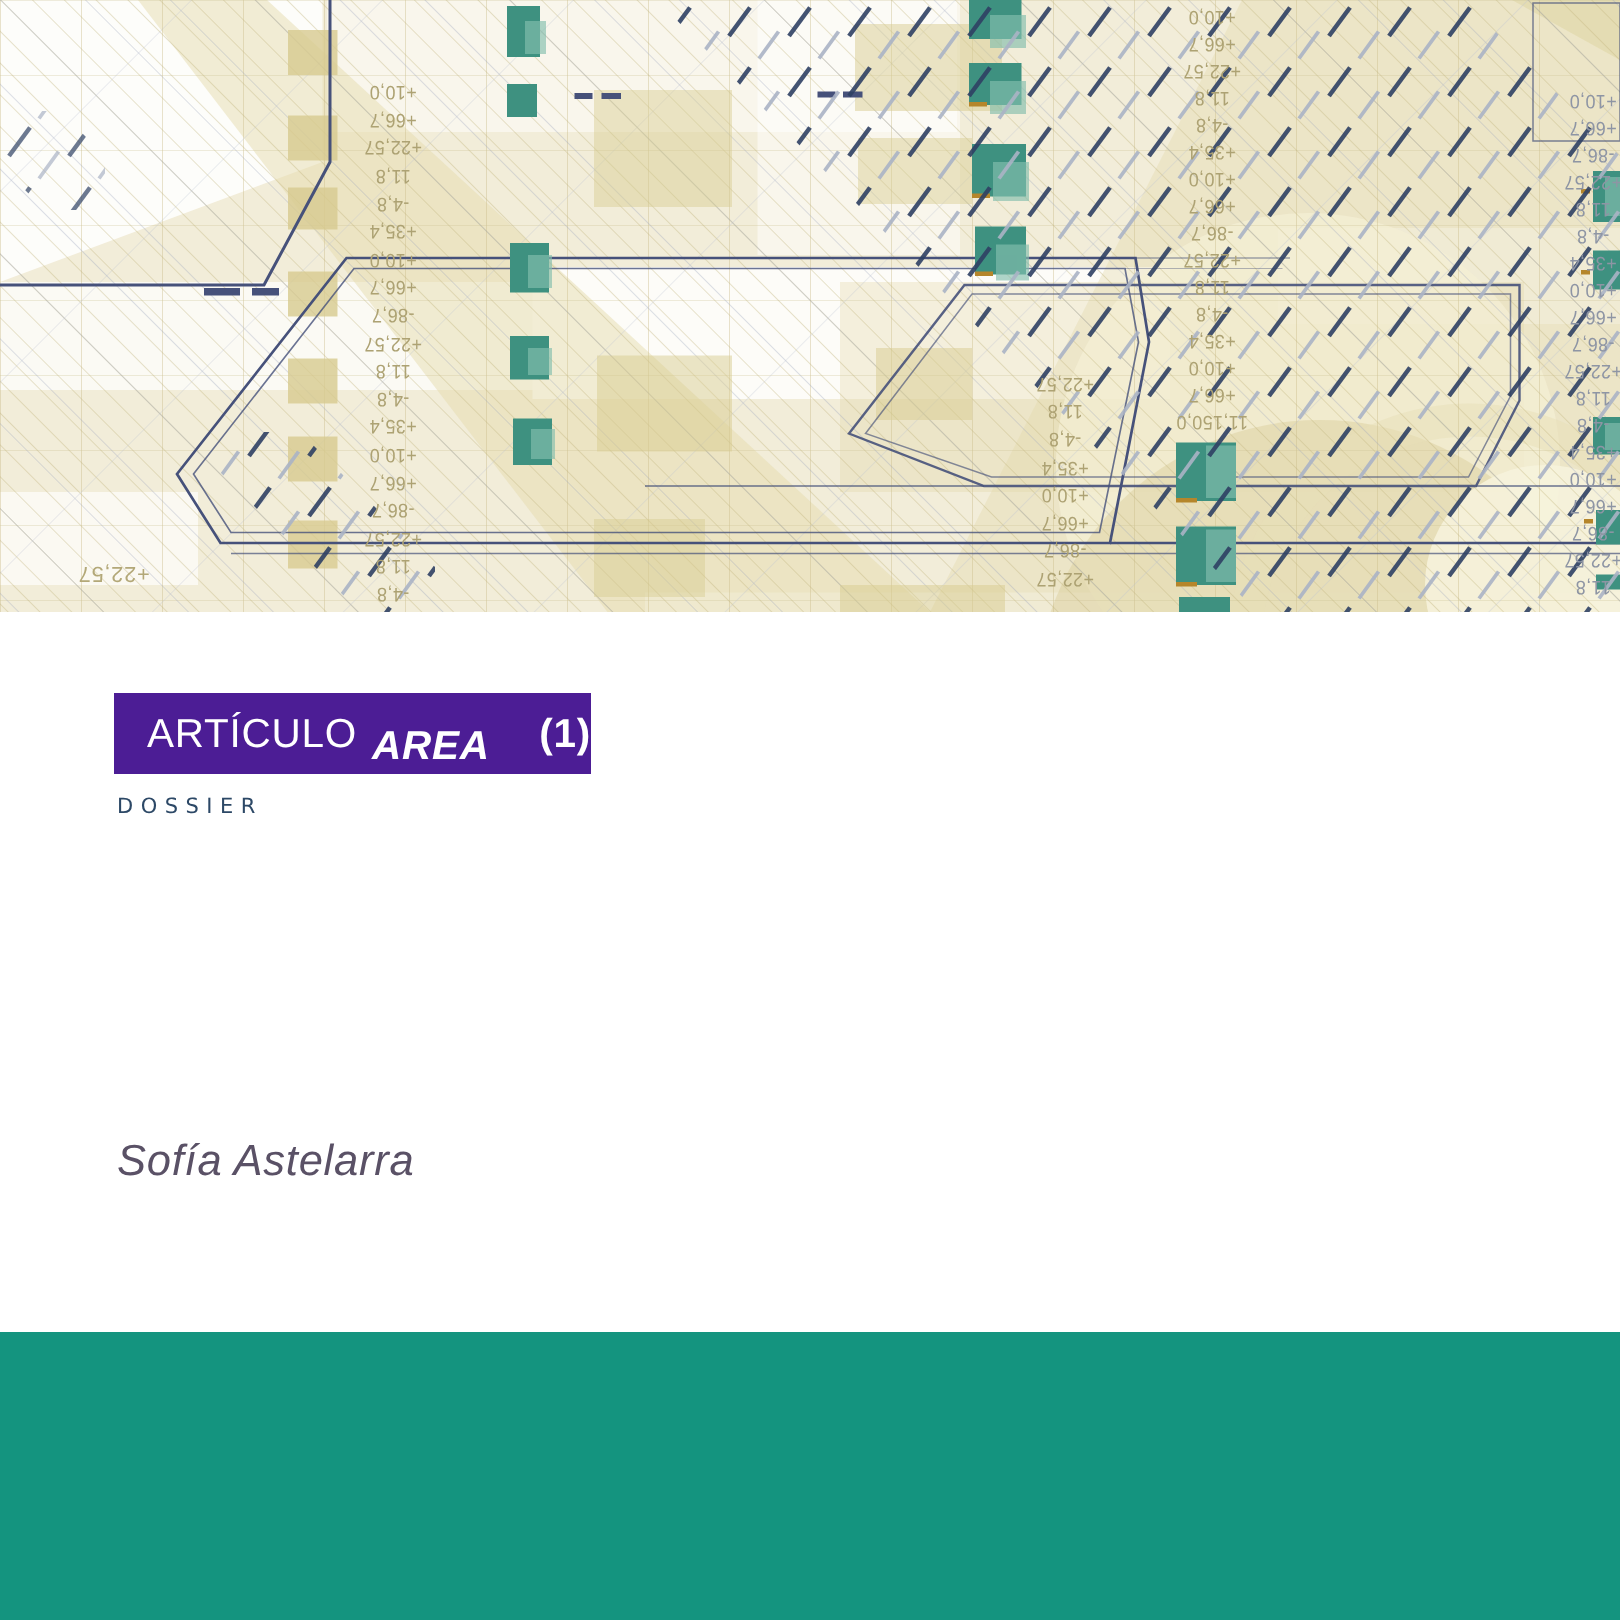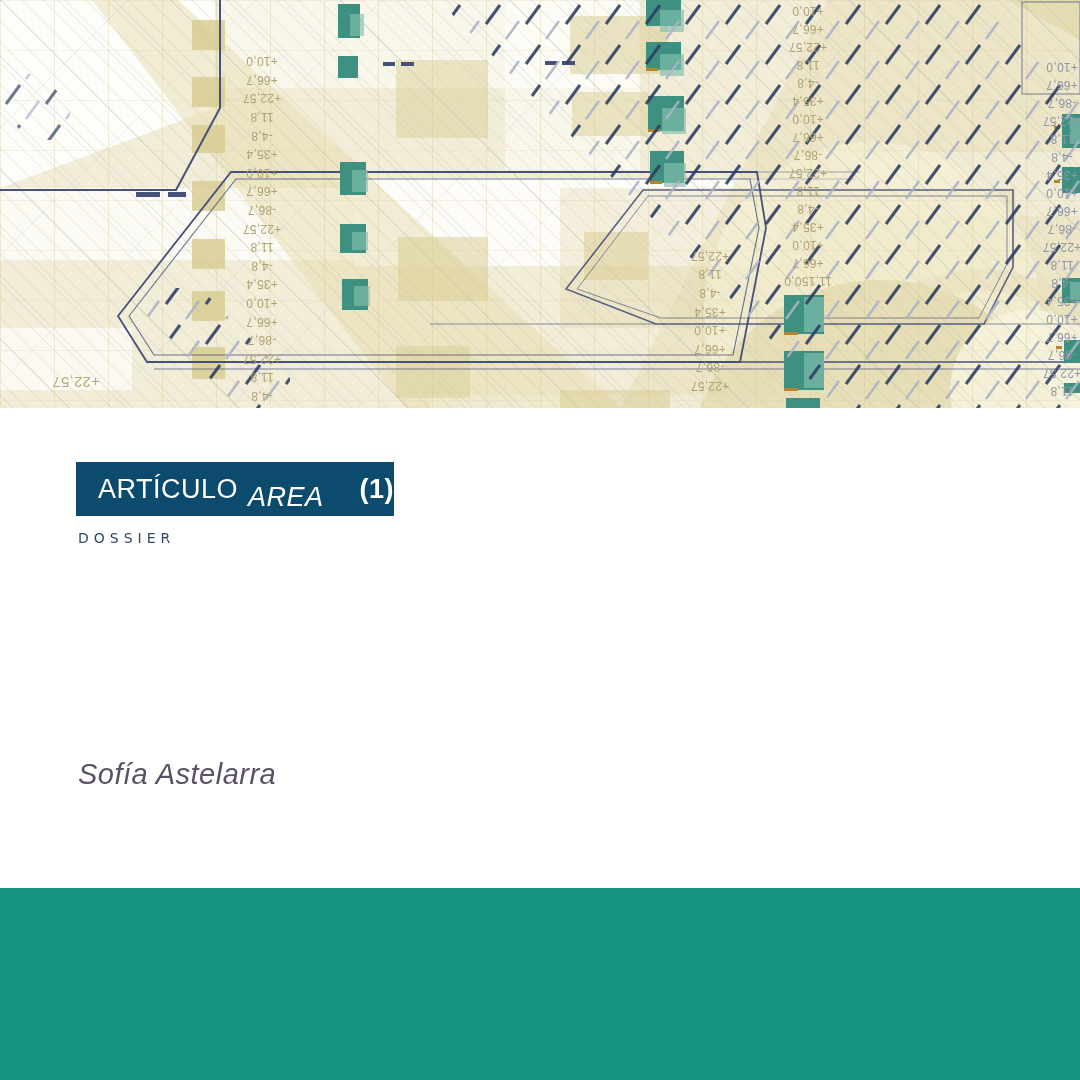--- a/index.html
+++ b/index.html
@@ -21,21 +21,21 @@
     position:absolute; left:52px; top:374px; color:#b3a878; font-size:14.5px;
     transform:rotate(180deg); letter-spacing:.5px;
   }
   
   .badge {
     position:absolute; left:76px; top:462px; width:318px; height:54px;
     display:flex; align-items:center; padding-left:22px;
     color:#ffffff; font-size:27px; letter-spacing:.5px;
   }
   .badge .b-prefix { font-weight:400; }
-  .badge .b-journal { font-weight:400; font-style:italic; margin-left:10px;margin-top:48px; }
+  .badge .b-journal { font-weight:700; font-style:italic; margin-left:10px;margin-top:48px; }
   .badge .b-issue { font-weight:700; margin-left:7px; }
   .kicker {
     position:absolute; left:78px; top:530px; font-size:14px; letter-spacing:5px;
     color:#2c4866; font-weight:400; font-family:"DejaVu Sans","Liberation Sans",sans-serif;
   }
   .title { position:absolute; left:76px; top:578px; color:#24405f; }
   .title .t-line { font-size:36px; line-height:48px; letter-spacing:-.4px;
     transform:scaleX(.93); transform-origin:left; white-space:nowrap; }
   .title .t-line.bold { font-weight:700; transform:scaleX(.82); transform-origin:left; }
   .author {
@@ -252,21 +252,21 @@
 +35,4
 -4,8
 11,8
 +22,57
 -86,7
 +66,7
 +10,0</div>
     <div class="map-annotation">+22,57</div>
   </div>
 
-  <div class="badge" style="background:#0c4a6e;">
+  <div class="badge" style="background:#4c1d95;">
     <span class="b-prefix">ARTÍCULO</span>
     <span class="b-journal">AREA 26</span>
     <span class="b-issue">(1)</span>
   </div>
 
   <div class="kicker">DOSSIER</div>
 
 
   <div class="author">Sofía Astelarra</div>
 

